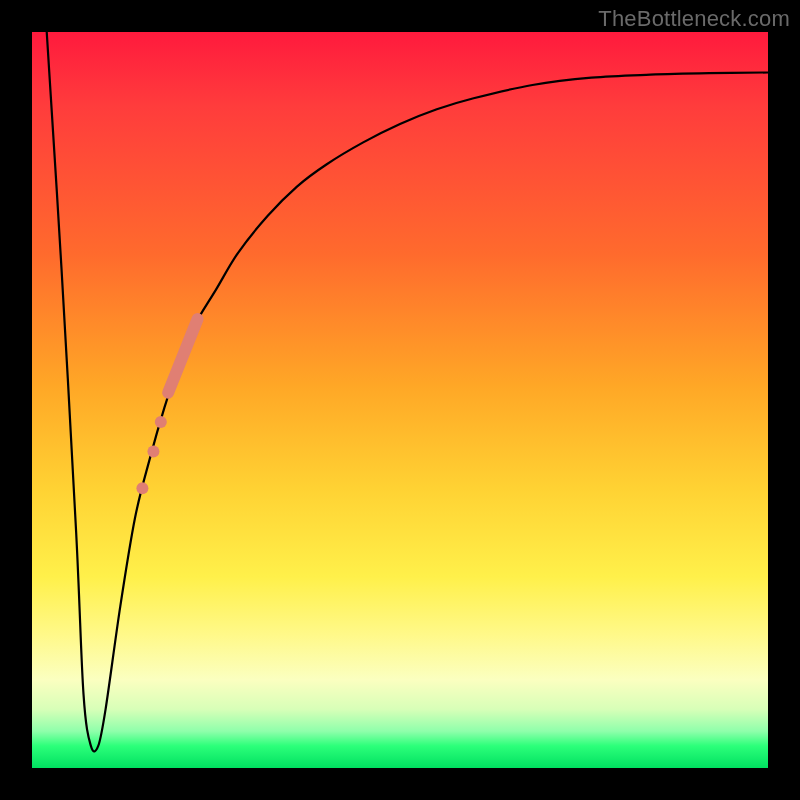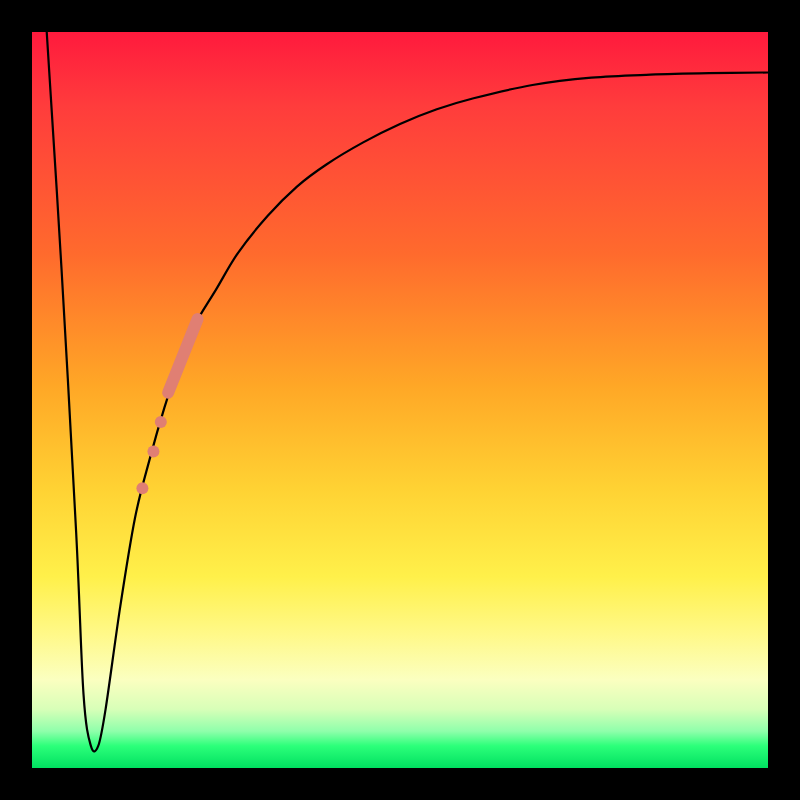--- a/index.html
+++ b/index.html
@@ -67,13 +67,14 @@
     <svg class="curve" viewBox="0 0 736 736" preserveAspectRatio="none">
       <path id="curve-path" d="M 14.72 0 C 17.173333333333336 39.25333333333333, 24.533333333333335 152.10666666666663, 29.44 235.51999999999998 C 34.346666666666664 318.93333333333334, 40.48 429.33333333333337, 44.16 500.48 C 47.839999999999996 571.6266666666667, 49.06666666666667 626.8266666666666, 51.52 662.4 C 53.973333333333336 697.9733333333334, 56.42666666666667 705.3333333333333, 58.88 713.92 C 61.333333333333336 722.5066666666667, 63.78666666666666 720.0533333333333, 66.24 713.92 C 68.69333333333333 707.7866666666666, 69.92000000000002 700.4266666666666, 73.60000000000001 677.12 C 77.28 653.8133333333334, 83.41333333333333 605.9733333333334, 88.32 574.08 C 93.22666666666666 542.1866666666667, 98.13333333333334 510.29333333333335, 103.04 485.76 C 107.94666666666667 461.22666666666663, 112.85333333333334 445.28, 117.76 426.88 C 122.66666666666667 408.48, 127.57333333333332 391.3066666666667, 132.48 375.36 C 137.38666666666666 359.41333333333336, 142.29333333333335 344.6933333333333, 147.20000000000002 331.2 C 152.10666666666668 317.70666666666665, 155.78666666666666 306.6666666666667, 161.92 294.40000000000003 C 168.0533333333333 282.1333333333334, 176.64 269.8666666666666, 184 257.59999999999997 C 191.36 245.33333333333331, 197.49333333333334 233.06666666666672, 206.08 220.80000000000007 C 214.66666666666669 208.53333333333342, 225.70666666666668 195.04000000000002, 235.52 184 C 245.33333333333334 172.95999999999998, 255.14666666666665 163.14666666666662, 264.96 154.55999999999995 C 274.7733333333333 145.97333333333327, 283.36 139.84, 294.40000000000003 132.48000000000002 C 305.44000000000005 125.12000000000002, 318.93333333333334 117.14666666666665, 331.2 110.39999999999998 C 343.46666666666664 103.65333333333331, 355.73333333333335 97.52, 368 92 C 380.26666666666665 86.48, 392.53333333333336 81.57333333333331, 404.8 77.27999999999997 C 417.06666666666666 72.98666666666664, 425.6533333333333 70.288, 441.59999999999997 66.24000000000001 C 457.5466666666666 62.19200000000003, 480.85333333333335 56.42666666666673, 500.48 52.992000000000075 C 520.1066666666667 49.55733333333342, 539.7333333333333 47.34933333333341, 559.36 45.63200000000006 C 578.9866666666667 43.91466666666671, 598.6133333333333 43.424, 618.24 42.68799999999999 C 637.8666666666667 41.95199999999998, 657.4933333333333 41.584, 677.12 41.21600000000001 C 696.7466666666667 40.84800000000001, 726.1866666666667 40.602666666666686, 736 40.48000000000002" fill="none" stroke="#000000" stroke-width="2.2"></path>
       <line id="hl-seg" stroke-linecap="round" x1="136.16" y1="360.64" x2="165.6" y2="287.04" stroke="#e07f73" stroke-width="12"></line>
       <g id="hl-dots">
           <circle cx="128.79999999999998" cy="390.08000000000004" r="6" class="overlay-dot" fill="#e07f73"></circle>
           <circle cx="121.44000000000001" cy="419.52" r="6" class="overlay-dot" fill="#e07f73"></circle>
           <circle cx="110.39999999999999" cy="456.32" r="6" class="overlay-dot" fill="#e07f73"></circle>
         </g>
     </svg>
   </div>
+  <div class="watermark">TheBottleneck.com</div>
 </div>
 
 </body></html>

